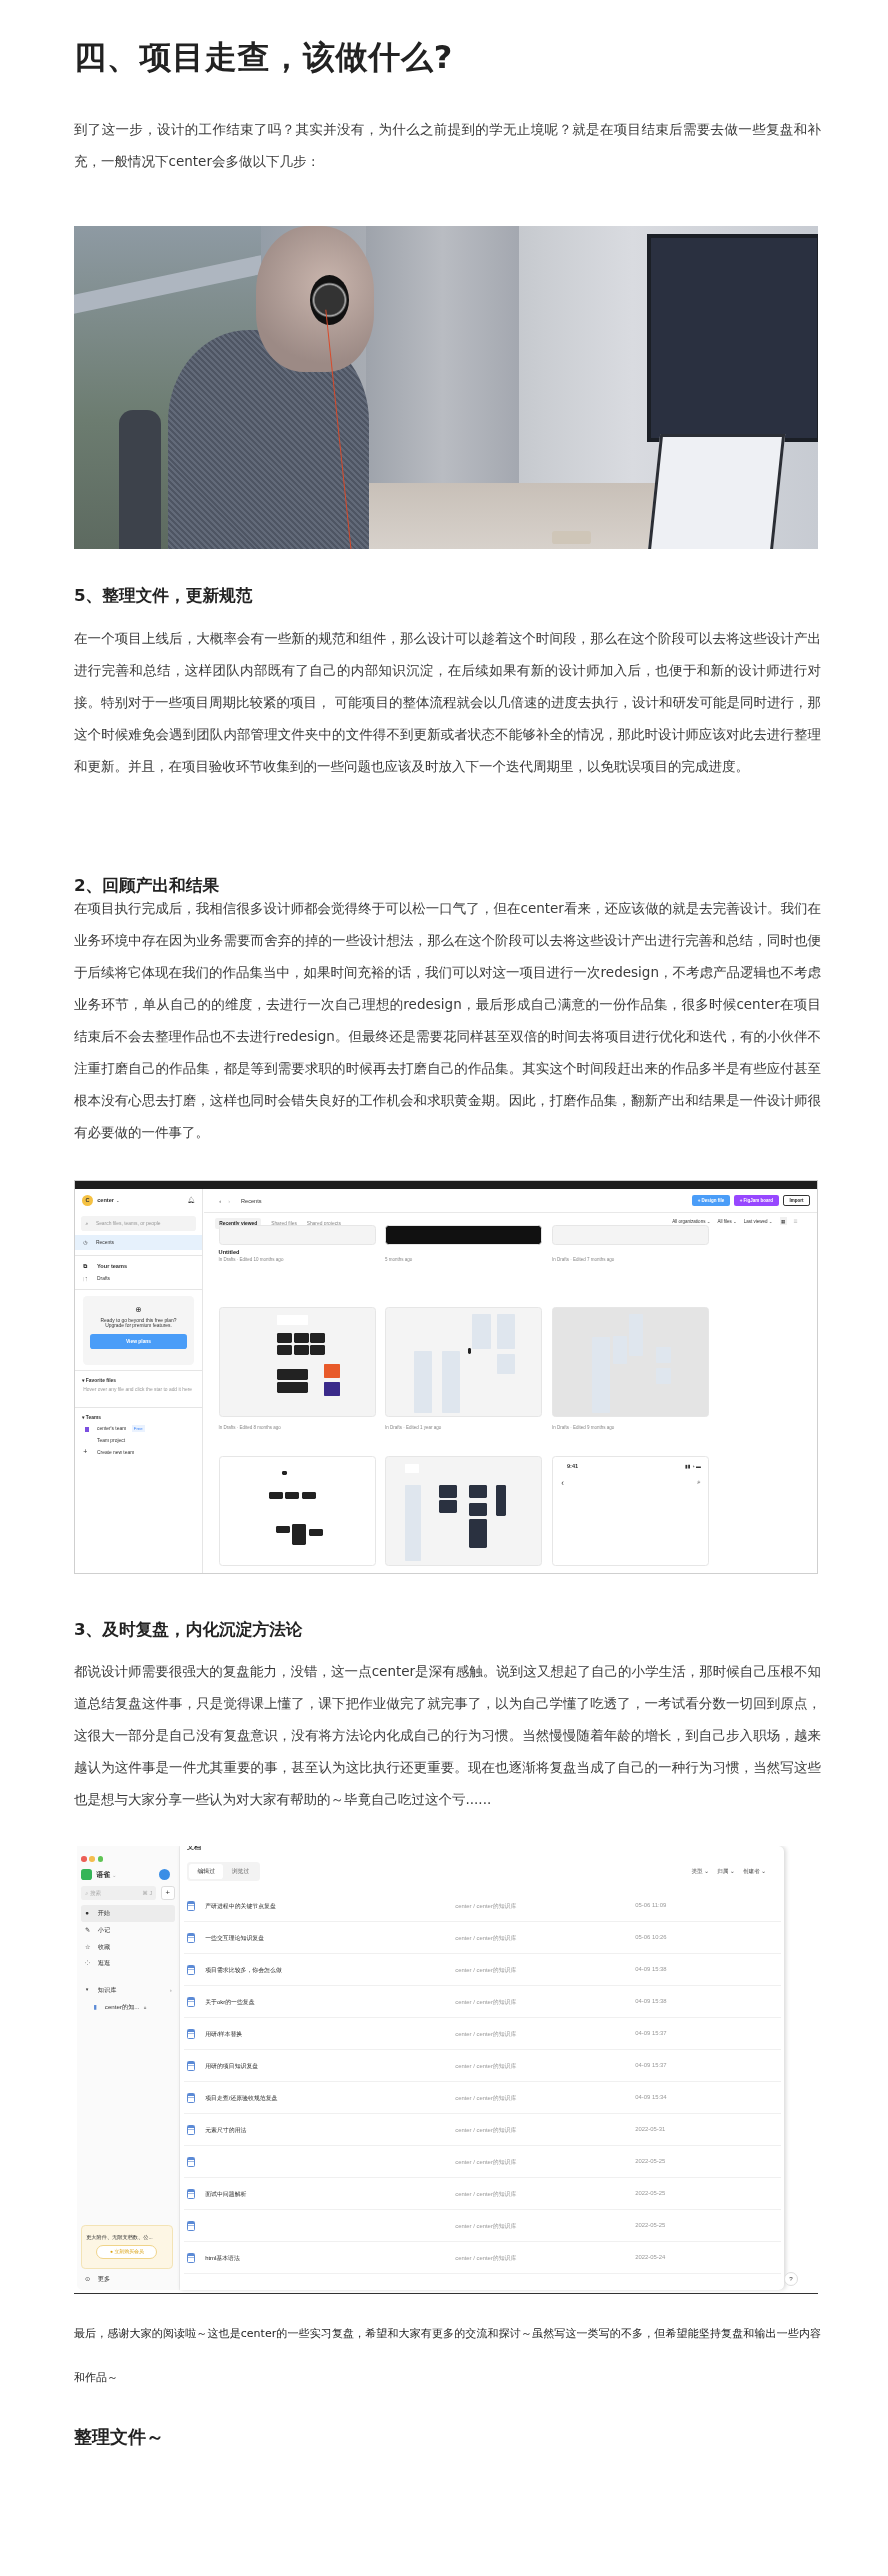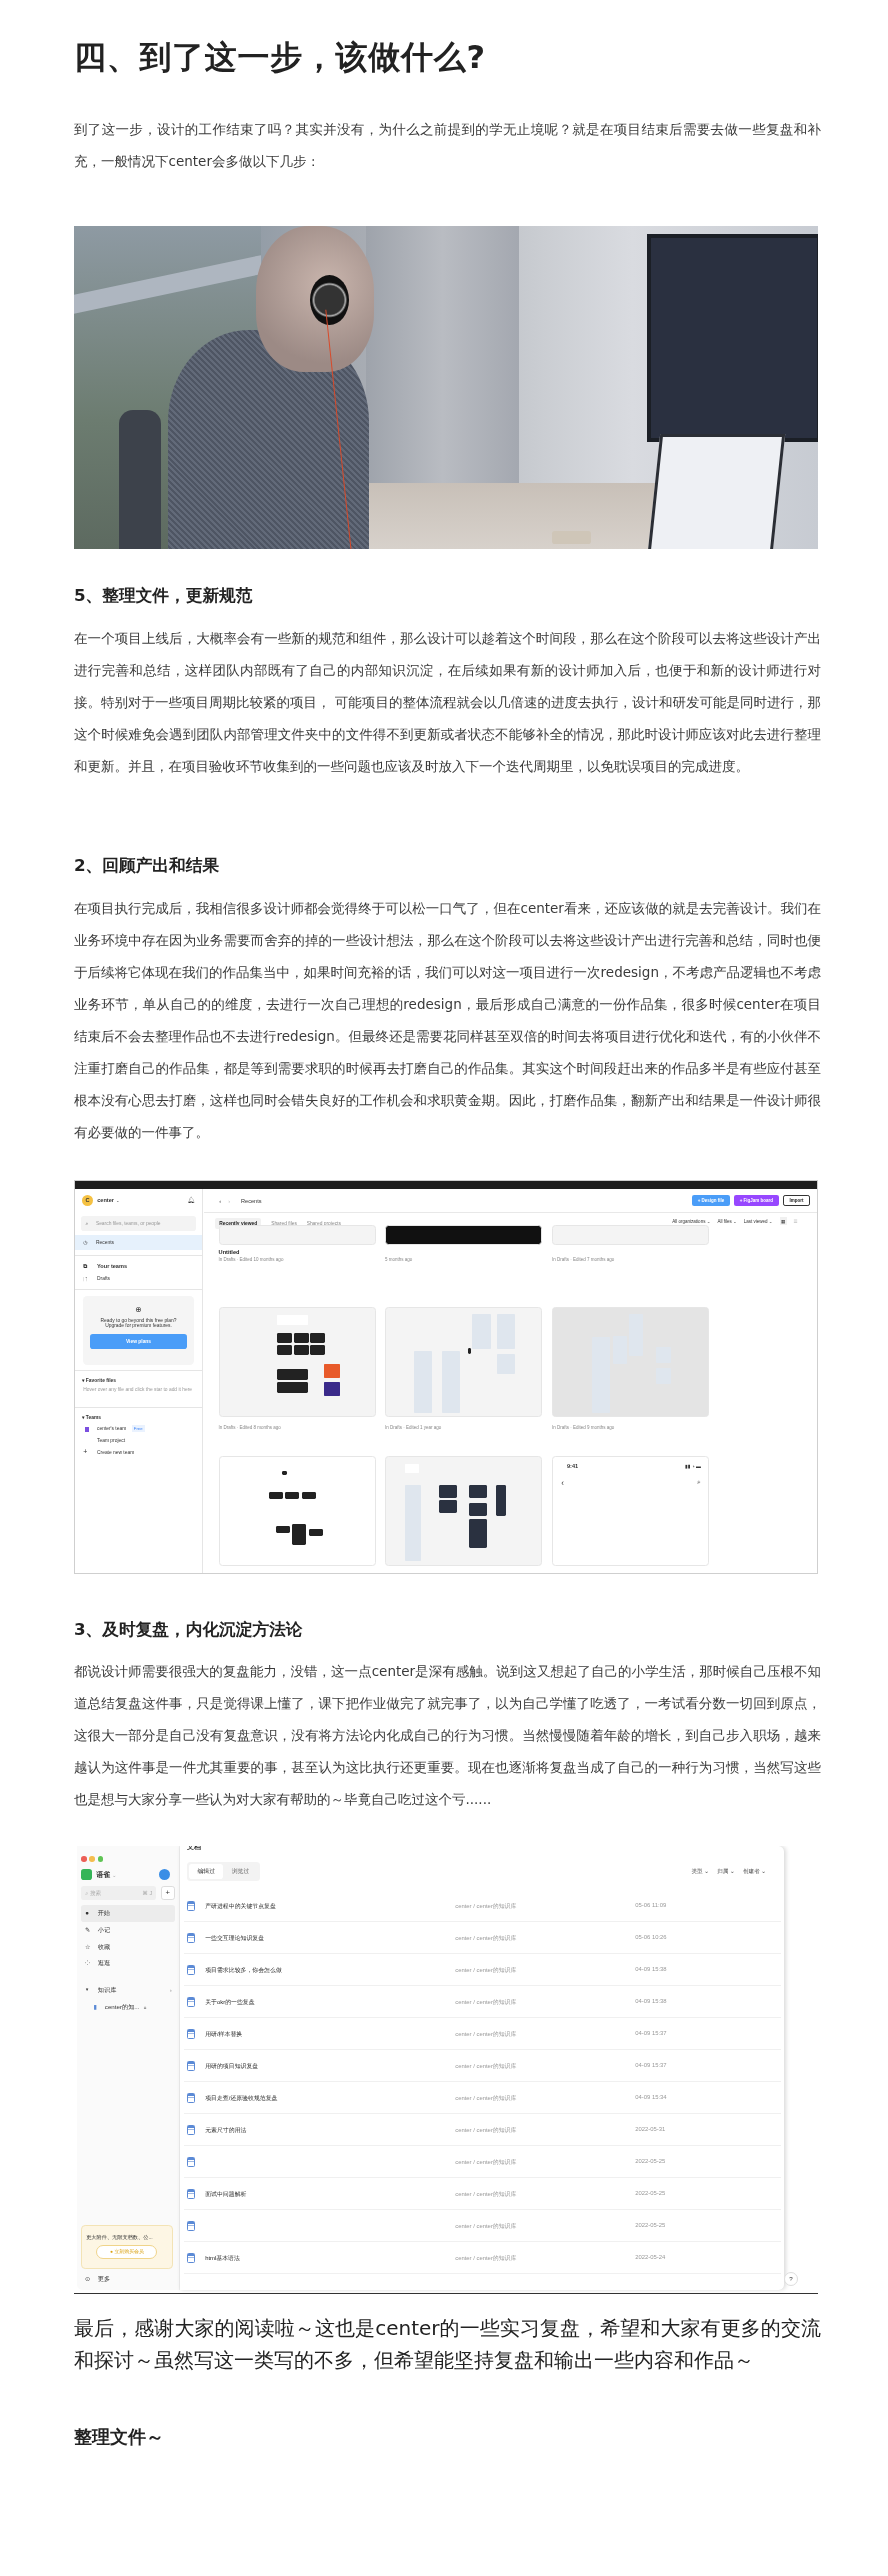--- a/index.html
+++ b/index.html
@@ -55,42 +55,42 @@
   .y-main { position:absolute; left:106px; top:0; width:604px; height:444px; background:#fff; border-radius:0 5.6px 5.6px 0; box-shadow: 1.4px 0 4.2px rgba(0,0,0,0.15); }
   .y-row { position:absolute; left:4.2px; width:310px; height:32px; border-bottom:0.7px solid #f0f0f0; font-size:5.9px; }
   .y-row .doc { position:absolute; left:2.8px; top:11px; width:8.3px; height:10.4px; border:1px solid #5b8ad6; border-radius:1.4px; background: linear-gradient(#5b8ad6 0 2.1px,#fff 2.1px 3.5px,#9fb8e3 3.5px 4.2px,#fff 4.2px 5.6px,#9fb8e3 5.6px 6.2px,#fff 6.2px); }
   .y-row .title { position:absolute; left:21px; top:11.8px; color:#262626; white-space:nowrap; }
   .y-row .path { position:absolute; left:271px; top:11.8px; color:#999; white-space:nowrap; }
   .y-row .date { position:absolute; left:451px; top:11.8px; color:#999; white-space:nowrap; }
 </style>
 </head>
 <body>
 
-<h1 class="h1">四、到了这一步，该做什么?</h1>
+<h1 class="h1">四、项目走查，该做什么?</h1>
 <p class="para" style="top:113px;">到了这一步，设计的工作结束了吗？其实并没有，为什么之前提到的学无止境呢？就是在项目结束后需要去做一些复盘和补充，一般情况下center会多做以下几步：</p>
 
 <div class="photo">
   <div class="window"></div>
   <div class="frame"></div>
   <div class="pillar"></div>
   <div class="desk"></div>
   <div class="chair"></div>
   <div class="body"></div>
   <div class="head"></div>
   <div class="headset"></div>
   <div class="cable"></div>
   <div class="monitor"></div>
   <div class="laptop"></div>
   <div class="phone"></div>
 </div>
 
 <h3 class="h3" style="top:584px;">5、整理文件，更新规范</h3>
 <p class="para" style="top:622px;">在一个项目上线后，大概率会有一些新的规范和组件，那么设计可以趁着这个时间段，那么在这个阶段可以去将这些设计产出进行完善和总结，这样团队内部既有了自己的内部知识沉淀，在后续如果有新的设计师加入后，也便于和新的设计师进行对接。特别对于一些项目周期比较紧的项目， 可能项目的整体流程就会以几倍速的进度去执行，设计和研发可能是同时进行，那这个时候难免会遇到团队内部管理文件夹中的文件得不到更新或者状态不能够补全的情况，那此时设计师应该对此去进行整理和更新。并且，在项目验收环节收集到的一些问题也应该及时放入下一个迭代周期里，以免耽误项目的完成进度。</p>
 
-<h3 class="h3" style="top:854px;">2、回顾产出和结果</h3>
+<h3 class="h3" style="top:874px;">2、回顾产出和结果</h3>
 <p class="para" style="top:892px;">在项目执行完成后，我相信很多设计师都会觉得终于可以松一口气了，但在center看来，还应该做的就是去完善设计。我们在业务环境中存在因为业务需要而舍弃的掉的一些设计想法，那么在这个阶段可以去将这些设计产出进行完善和总结，同时也便于后续将它体现在我们的作品集当中，如果时间充裕的话，我们可以对这一项目进行一次redesign，不考虑产品逻辑也不考虑业务环节，单从自己的的维度，去进行一次自己理想的redesign，最后形成自己满意的一份作品集，很多时候center在项目结束后不会去整理作品也不去进行redesign。但最终还是需要花同样甚至双倍的时间去将项目进行优化和迭代，有的小伙伴不注重打磨自己的作品集，都是等到需要求职的时候再去打磨自己的作品集。其实这个时间段赶出来的作品多半是有些应付甚至根本没有心思去打磨，这样也同时会错失良好的工作机会和求职黄金期。因此，打磨作品集，翻新产出和结果是一件设计师很有必要做的一件事了。</p>
 
 <div class="figma">
   <div class="titlebar"></div>
   <div class="side">
     <div class="f-row" style="padding:5.6px 7px; justify-content:space-between;">
       <div class="f-row">
         <div class="f-avatar">C</div>
         <span style="margin-left:4.2px; font-weight:bold;">center</span>
         <span style="margin-left:2.1px; font-size:4.2px;">⌄</span>
@@ -359,15 +359,15 @@
           <span class="doc"></span>
           <span class="title">html基本语法</span>
           <span class="path">center / center的知识库</span>
           <span class="date">2022-05-24</span>
         </div>
       </div>
     <div style="position:absolute; right:-14px; bottom:4.2px; width:14px; height:14px; border-radius:50%; background:#fff; border:0.7px solid #ddd; font-size:6.2px; text-align:center; line-height:12.5px;">?</div>
   </div>
 </div>
 
-<p class="para" style="top:2312px; font-size:20px; line-height:32px; color:#222;">最后，感谢大家的阅读啦～这也是center的一些实习复盘，希望和大家有更多的交流和探讨～虽然写这一类写的不多，但希望能坚持复盘和输出一些内容和作品～</p>
+<p class="para" style="top:2312px; font-size:11px; line-height:44px; color:#222;">最后，感谢大家的阅读啦～这也是center的一些实习复盘，希望和大家有更多的交流和探讨～虽然写这一类写的不多，但希望能坚持复盘和输出一些内容和作品～</p>
 <p class="para" style="top:2421px; font-size:18px; font-weight:bold; color:#222;">整理文件～</p>
 
 
 </body></html>

